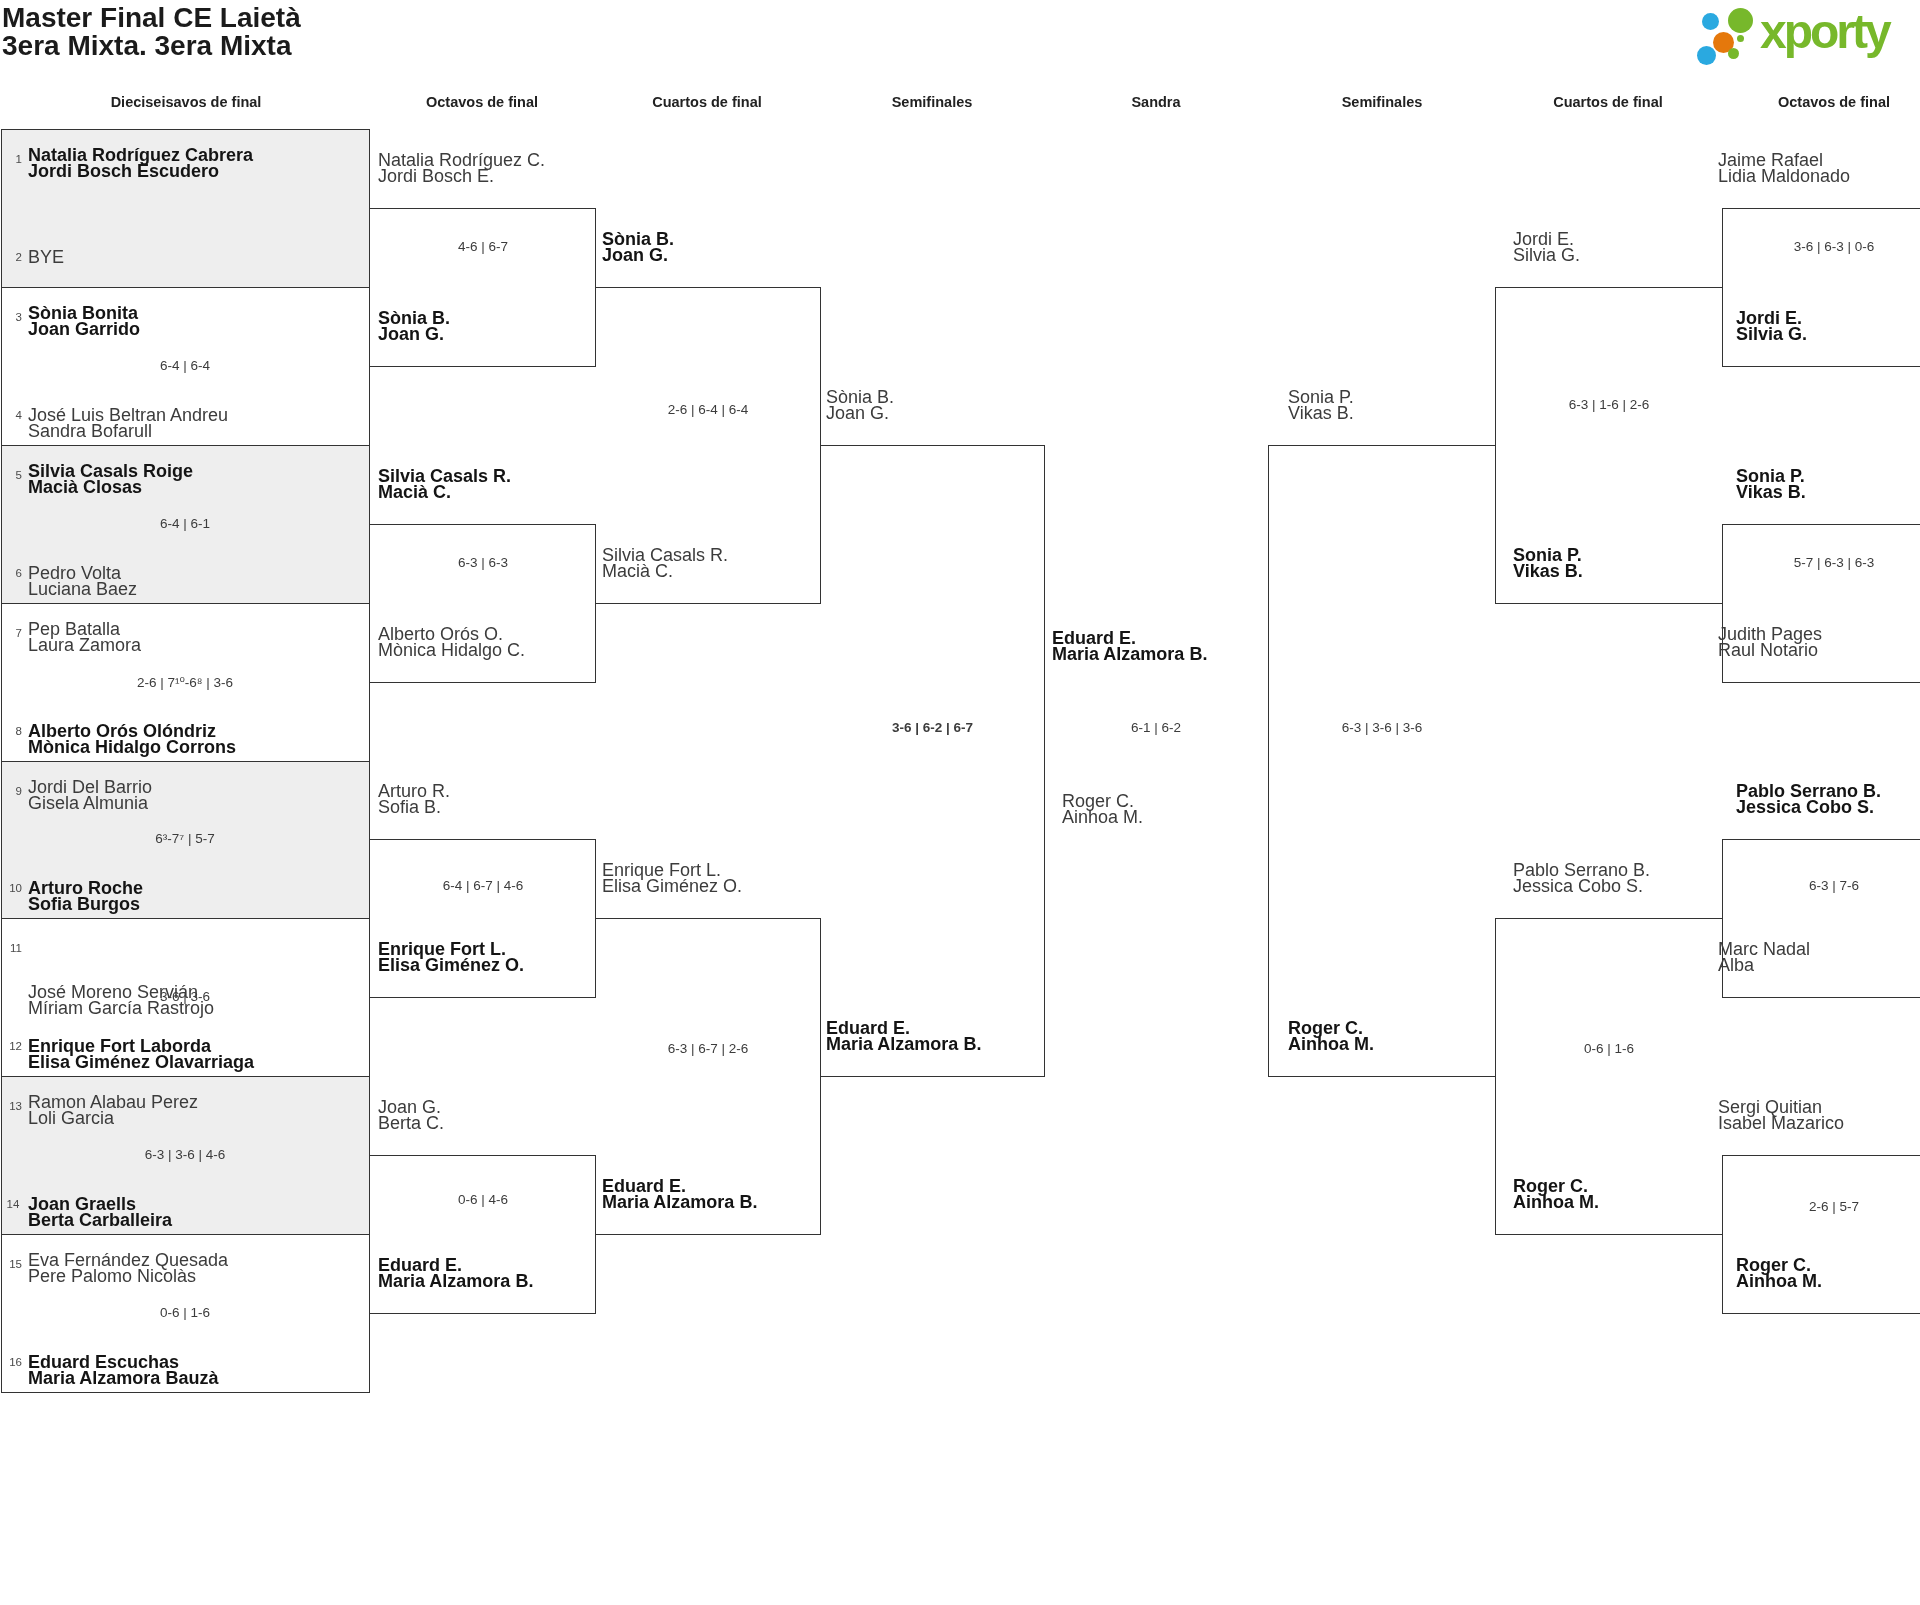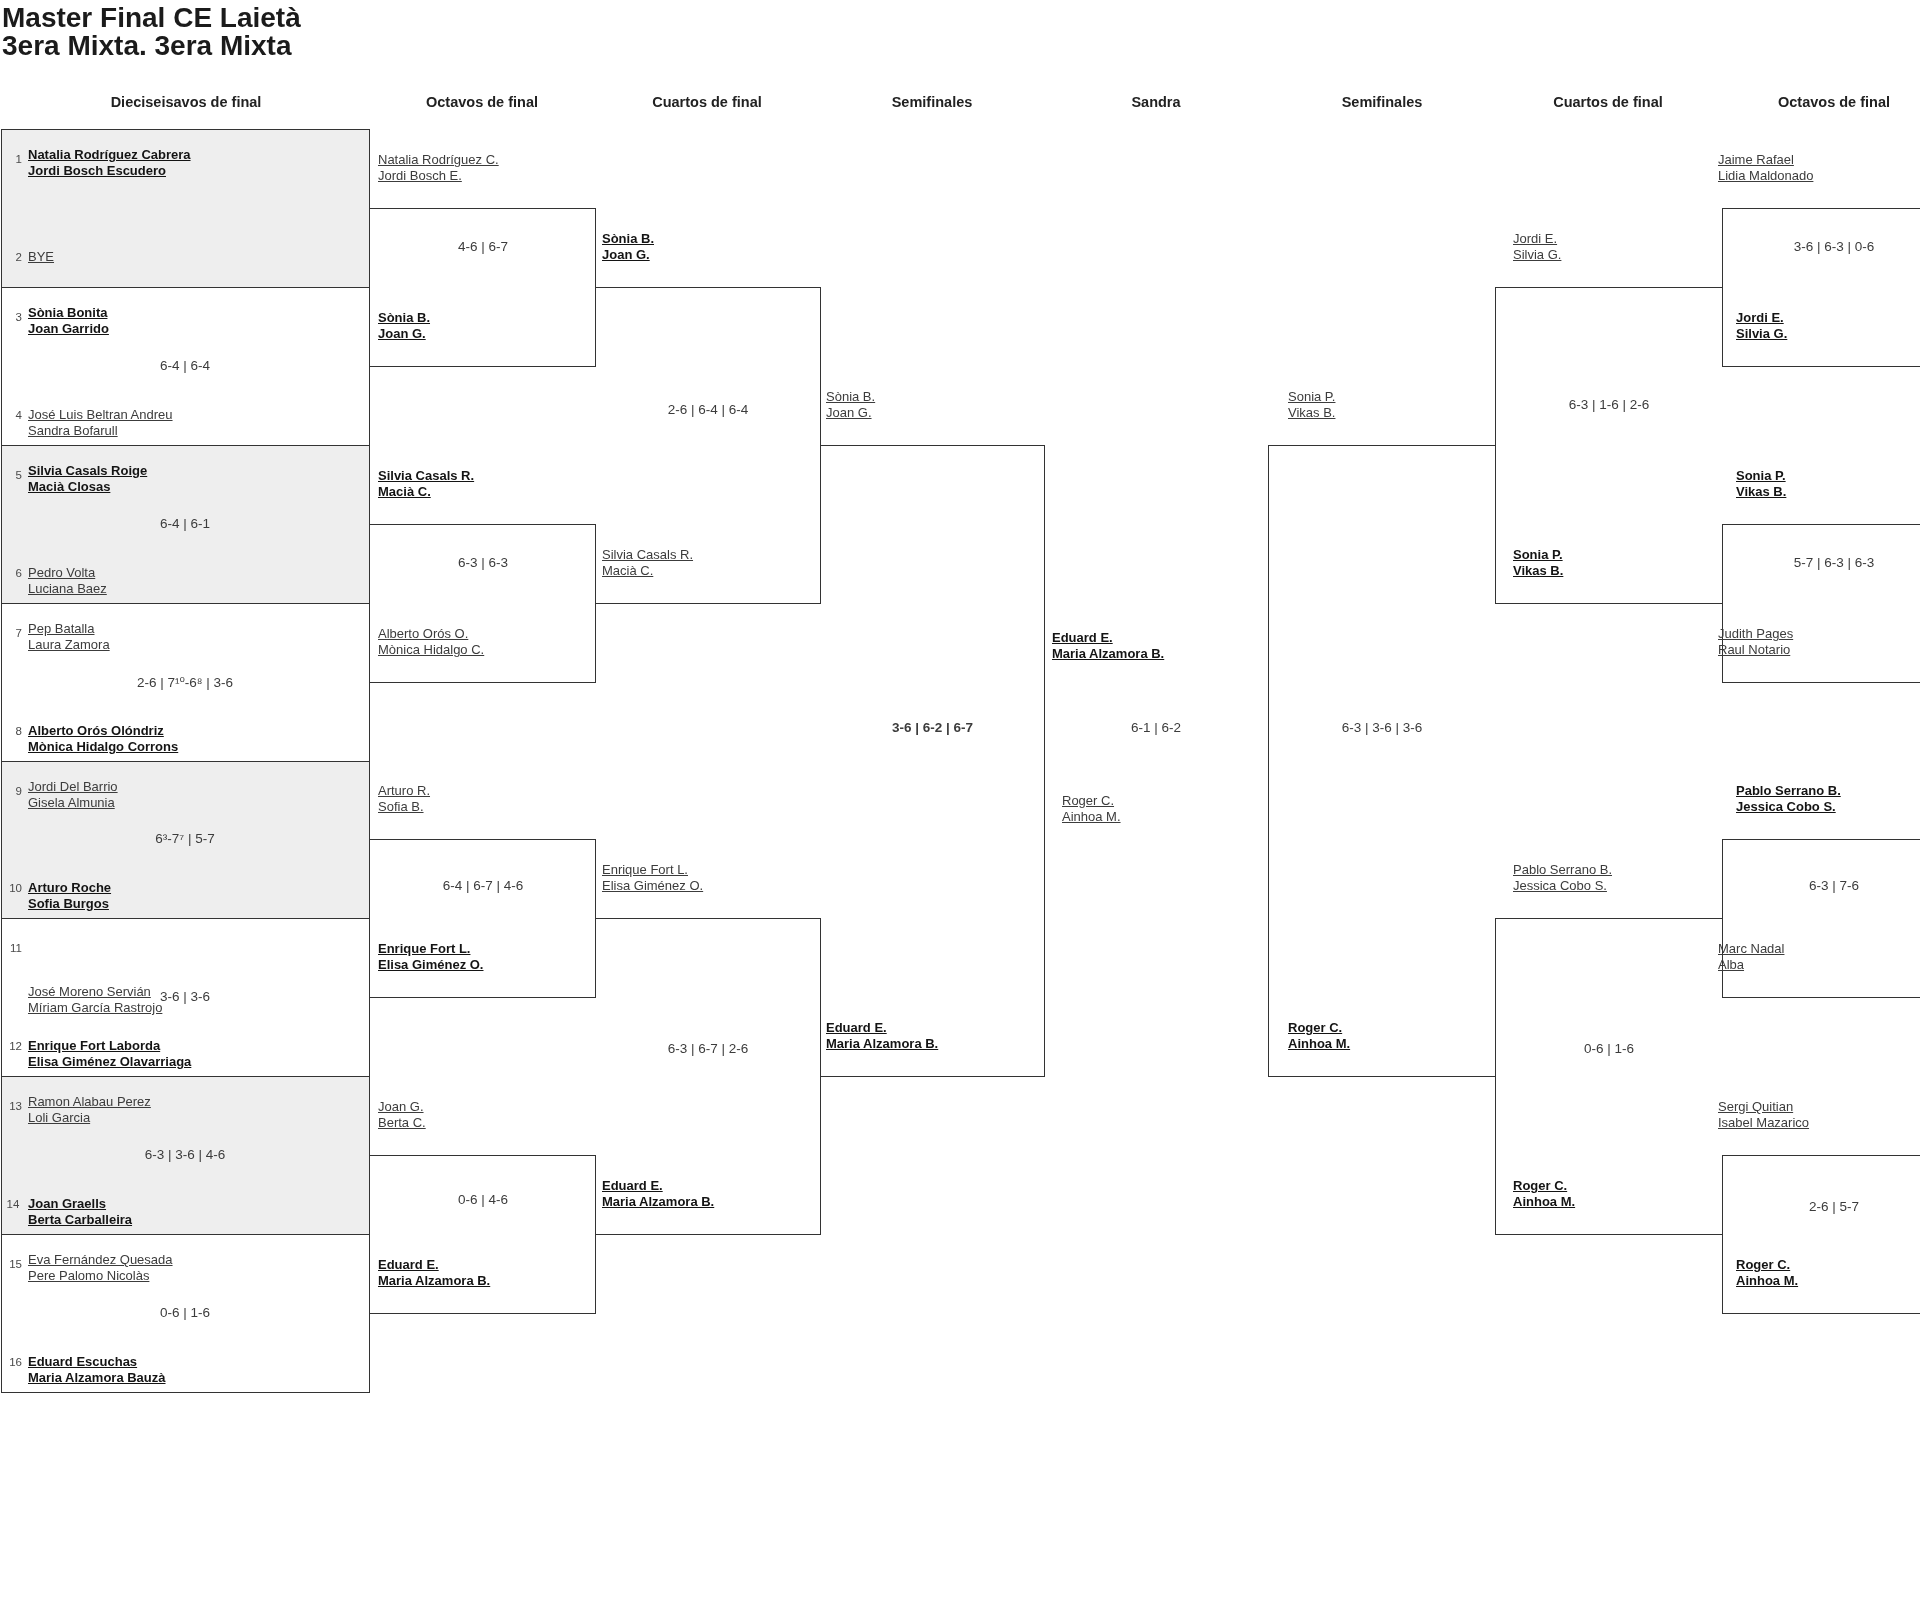--- a/index.html
+++ b/index.html
@@ -6,37 +6,46 @@
   #page{position:relative;width:1920px;height:1605px;background:#fff;overflow:hidden;
         font-family:"Liberation Sans","DejaVu Sans",sans-serif;}
   .abs{position:absolute;}
   .title{font-size:28px;font-weight:700;color:#1b1b1b;line-height:28px;white-space:nowrap;}
   .hdr{width:220px;text-align:center;font-size:14.5px;font-weight:700;color:#222;white-space:nowrap;}
   .box{box-sizing:border-box;border:1px solid #333;}
   .gray{background:#eeeeee;}
   .rbox{box-sizing:border-box;border:1px solid #333;}
   .rbox.noleft{border-left:none;}
   .rbox.noright{border-right:none;}
-  .team{font-size:13px;line-height:16px;color:#3c3c3c;white-space:nowrap;text-decoration:underline;}
+  .team{font-size:18px;line-height:16px;color:#3c3c3c;white-space:nowrap;}
   .team div{white-space:nowrap;}
   .team.b{font-weight:700;color:#141414;}
   .ra{width:200px;text-align:left;}
   .seed{width:18px;text-align:right;font-size:11.5px;color:#4a4a4a;}
   .score{font-size:13.5px;color:#3c3c3c;text-align:center;white-space:nowrap;}
   .dot{position:absolute;border-radius:50%;}
   .wordmark{position:absolute;font-size:48px;font-weight:700;letter-spacing:-3px;color:#77b82b;line-height:48px;}
 </style>
 </head>
 <body>
 
 <div id="page">
 
   <div class="abs title" style="left:2px;top:4px;">Master Final CE Laietà</div>
   <div class="abs title" style="left:2px;top:32px;">3era Mixta. 3era Mixta</div>
 
+  <div class="abs" style="left:1690px;top:2px;width:228px;height:70px;">
+    <span class="dot" style="left:12px;top:11px;width:17px;height:17px;background:#2aa9e0;"></span>
+    <span class="dot" style="left:38px;top:6px;width:25px;height:25px;background:#77b82b;"></span>
+    <span class="dot" style="left:23px;top:30px;width:21px;height:21px;background:#e5780c;"></span>
+    <span class="dot" style="left:7px;top:44px;width:19px;height:19px;background:#2aa9e0;"></span>
+    <span class="dot" style="left:38px;top:46px;width:11px;height:11px;background:#77b82b;"></span>
+    <span class="dot" style="left:47px;top:33px;width:7px;height:7px;background:#77b82b;"></span>
+    <span class="wordmark" style="left:70px;top:6px;">xporty</span>
+  </div>
 
   <div class="abs hdr" style="left:76px;top:94px;">Dieciseisavos de final</div>
   <div class="abs hdr" style="left:372px;top:94px;">Octavos de final</div>
   <div class="abs hdr" style="left:597px;top:94px;">Cuartos de final</div>
   <div class="abs hdr" style="left:822px;top:94px;">Semifinales</div>
   <div class="abs hdr" style="left:1046px;top:94px;">Sandra</div>
   <div class="abs hdr" style="left:1272px;top:94px;">Semifinales</div>
   <div class="abs hdr" style="left:1498px;top:94px;">Cuartos de final</div>
   <div class="abs hdr" style="left:1724px;top:94px;">Octavos de final</div>
 

